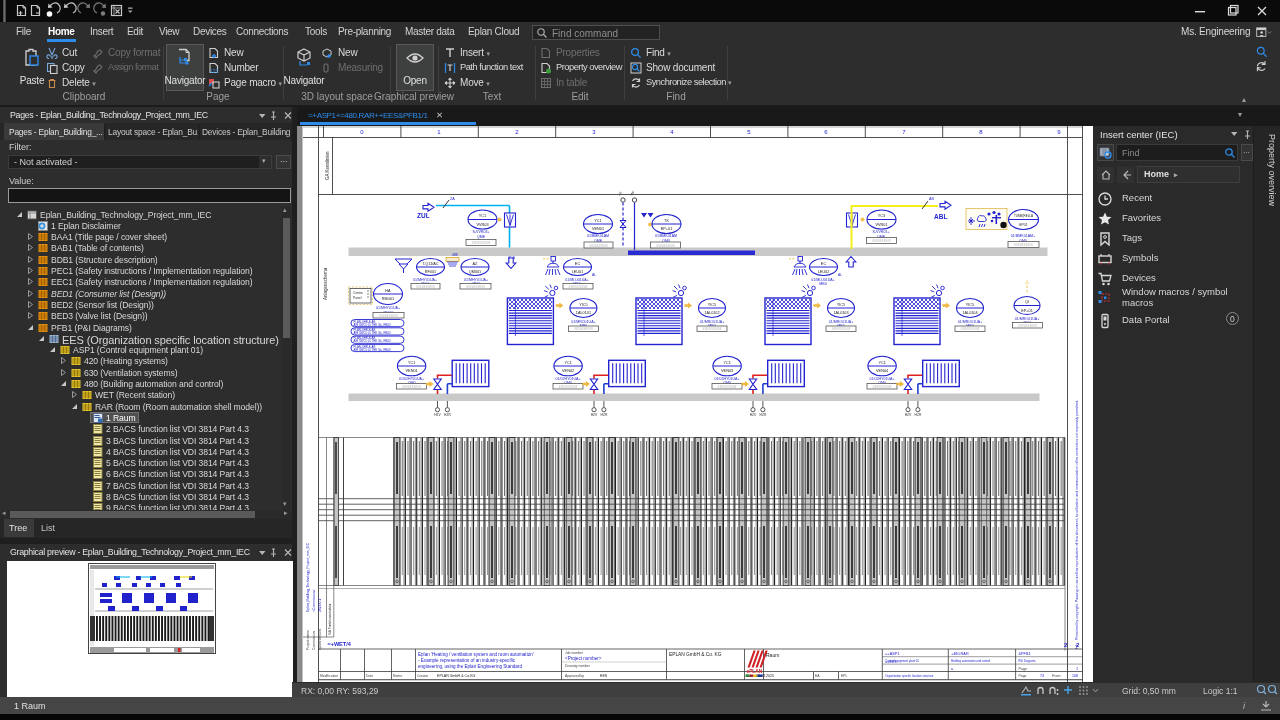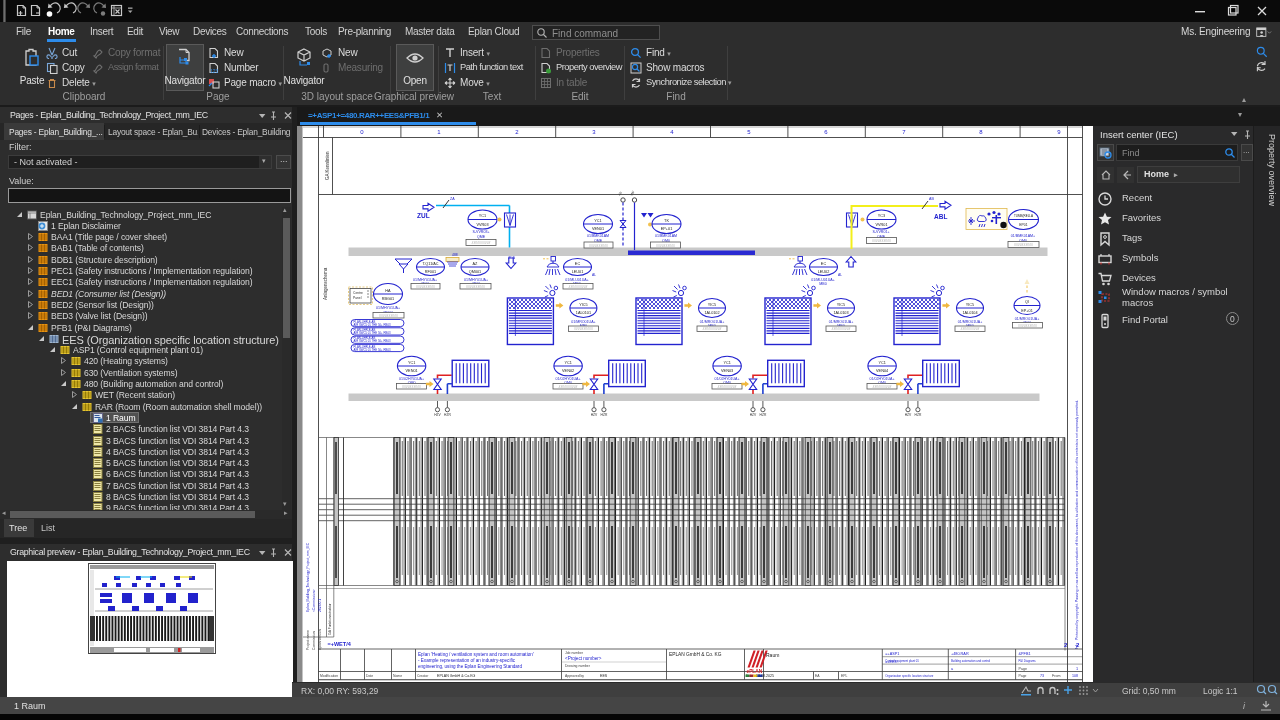--- a/index.html
+++ b/index.html
@@ -192,21 +192,21 @@
 <svg class="ab" style="left:630px;top:47px" width="12" height="12" viewBox="0 0 12 12">
       <circle cx="5" cy="5" r="3.4" fill="none" stroke="#2d8ceb" stroke-width="1.3"></circle>
       <path d="M7.6 7.6 l3 3" stroke="#2d8ceb" stroke-width="1.3"></path>
     </svg>
     <div class="txt" style="left:646px;top:47px;font-size:10px;letter-spacing:-0.2px;color:#dcdcdc;">Find <span style="font-size:7px;color:#9a9a9a;">▾</span></div>
 <svg class="ab" style="left:630px;top:62px" width="12" height="12" viewBox="0 0 12 12">
       <rect x="1" y="1" width="10" height="10" fill="none" stroke="#d0d0d0" stroke-width="1"></rect>
       <circle cx="5" cy="5" r="2.6" fill="none" stroke="#2d8ceb" stroke-width="1.2"></circle>
       <path d="M7 7 l2.5 2.5" stroke="#2d8ceb" stroke-width="1.2"></path>
     </svg>
-    <div class="txt" style="left:646px;top:62px;font-size:10px;letter-spacing:-0.2px;color:#dcdcdc;">Show macros</div>
+    <div class="txt" style="left:646px;top:62px;font-size:10px;letter-spacing:-0.2px;color:#dcdcdc;">Show document</div>
 <svg class="ab" style="left:630px;top:77px" width="12" height="12" viewBox="0 0 12 12">
       <path d="M2.5 4 a4 4 0 0 1 7 0 m0 4 a4 4 0 0 1 -7 0" fill="none" stroke="#d0d0d0" stroke-width="1.2"></path>
       <path d="M9.5 1.5 v3 h-3 M2.5 10.5 v-3 h3" fill="none" stroke="#d0d0d0" stroke-width="1.2"></path>
     </svg>
     <div class="txt" style="left:646px;top:77px;font-size:9.3px;letter-spacing:-0.5px;color:#dcdcdc;">Synchronize selection <span style="font-size:7px;color:#9a9a9a;">▾</span></div>
 <svg class="ab" style="left:1254px;top:45px" width="22" height="32" viewBox="0 0 26 36">
 <circle cx="8" cy="6" r="4" fill="none" stroke="#2d8ceb" stroke-width="1.4"></circle>
       <path d="M11 9 l4 4" stroke="#2d8ceb" stroke-width="1.4"></path>
 <path d="M4 24 a5 5 0 0 1 9 -2 m0 5 a5 5 0 0 1 -9 -2" fill="none" stroke="#d0d0d0" stroke-width="1.3"></path>
       <path d="M13 18 v4 h-4 M4 30 v-4 h4" fill="none" stroke="#d0d0d0" stroke-width="1.3"></path>
@@ -557,21 +557,21 @@
 </svg>
 <div class="txt" style="left:1122px;top:686px;font-size:8.5px;color:#c9c9c9;">Grid: 0,50 mm</div>
 <div class="txt" style="left:1203px;top:686px;font-size:8.5px;color:#c9c9c9;">Logic 1:1</div>
 <svg class="ab" style="left:1256px;top:683px" width="24" height="14" viewBox="0 0 24 14">
 <circle cx="5" cy="6" r="3.5" fill="none" stroke="#7fb2dd" stroke-width="1.2"></circle>
       <path d="M7.5 8.5 l2.5 2.5" stroke="#7fb2dd" stroke-width="1.2"></path>
 <circle cx="16" cy="6" r="3.5" fill="none" stroke="#7fb2dd" stroke-width="1.2"></circle>
       <path d="M18.5 8.5 l2.5 2.5" stroke="#7fb2dd" stroke-width="1.2"></path>
 </svg>
 <div class="ab" style="left:297px;top:107px;width:983px;height:19px;background:#191919;"></div>
-<div class="txt" style="left:308px;top:111px;font-size:8px;font-weight:bold;letter-spacing:-0.35px;color:#2d8ceb;">=+ASP1+=480.RAR++EES&amp;PFB1/1</div>
+<div class="txt" style="left:308px;top:111px;font-size:8px;font-weight:normal;letter-spacing:-0.35px;color:#2d8ceb;">=+ASP1+=480.RAR++EES&amp;PFB1/1</div>
 <div class="txt" style="left:436px;top:110px;font-size:8.5px;color:#c0c0c0;">✕</div>
 <div class="ab" style="left:300px;top:122px;width:176px;height:3px;background:#2d8ceb;"></div>
 <div class="txt" style="left:1238px;top:110px;font-size:8px;color:#9a9a9a;">▾</div>
 <div class="ab" style="left:1093px;top:126px;width:160px;height:556px;background:#2a2a2b;"></div>
 <div class="ab" style="left:1253px;top:126px;width:27px;height:556px;background:#252526;"></div>
 <div class="ab" style="left:1253px;top:126px;width:1px;height:556px;background:#1c1c1c;"></div>
 <svg class="ab" style="left:1253px;top:128px" width="27" height="130" viewBox="0 0 27 130">
       <text x="8" y="6" font-size="9" fill="#cfcfcf" transform="rotate(90 12 10)">Property overview</text>
     </svg>
 <div class="txt" style="left:1100px;top:129px;font-size:9.5px;color:#e3e3e3;">Insert center (IEC)</div>
@@ -634,21 +634,21 @@
       <rect x="1.5" y="2" width="3" height="3" fill="#2d8ceb"></rect>
       <rect x="1.5" y="11" width="3" height="3" fill="#2d8ceb"></rect>
       <rect x="7" y="7.5" width="2.5" height="2.5" fill="#2d8ceb"></rect>
     </svg>
 <div class="txt" style="left:1122px;top:287px;font-size:9.5px;line-height:10.5px;color:#d8d8d8;">Window macros / symbol<br>macros</div>
 <svg class="ab" style="left:1097px;top:313px" width="16" height="16" viewBox="0 0 16 16">
       <rect x="5" y="1.5" width="6" height="13" rx="1" fill="none" stroke="#d8d8d8" stroke-width="1.3"></rect>
       <rect x="6.5" y="3.5" width="3" height="4" fill="#d8d8d8"></rect>
       <circle cx="8" cy="11" r="1" fill="#d8d8d8"></circle>
     </svg>
-<div class="txt" style="left:1122px;top:314px;font-size:9.5px;color:#d8d8d8;">Find Portal</div>
+<div class="txt" style="left:1122px;top:314px;font-size:9.5px;color:#d8d8d8;">Data Portal</div>
 <div class="ab" style="left:1226px;top:312px;width:13px;height:13px;border:1px solid #8a8a8a;border-radius:50%;"></div>
 <div class="txt" style="left:1230px;top:314px;font-size:8.5px;color:#c8c8c8;">0</div>
 <svg class="ab" style="left:297px;top:126px" width="796" height="556" viewBox="297 126 796 556" font-family="Liberation Sans,sans-serif">
       <rect x="297" y="126" width="796" height="556" fill="#ffffff"></rect>
       <rect x="297" y="126" width="5.5" height="556" fill="#8a8a8a"></rect>
       <line x1="303" y1="127" x2="1083" y2="127" stroke="#9a9a9a" stroke-width="0.8"></line>
       <g stroke="#3c3c3c" stroke-width="0.9" fill="none">
         <line x1="318.5" y1="126" x2="318.5" y2="682"></line>
         <line x1="1067.5" y1="126" x2="1067.5" y2="682"></line>
         <line x1="1082.5" y1="126" x2="1082.5" y2="682"></line>

